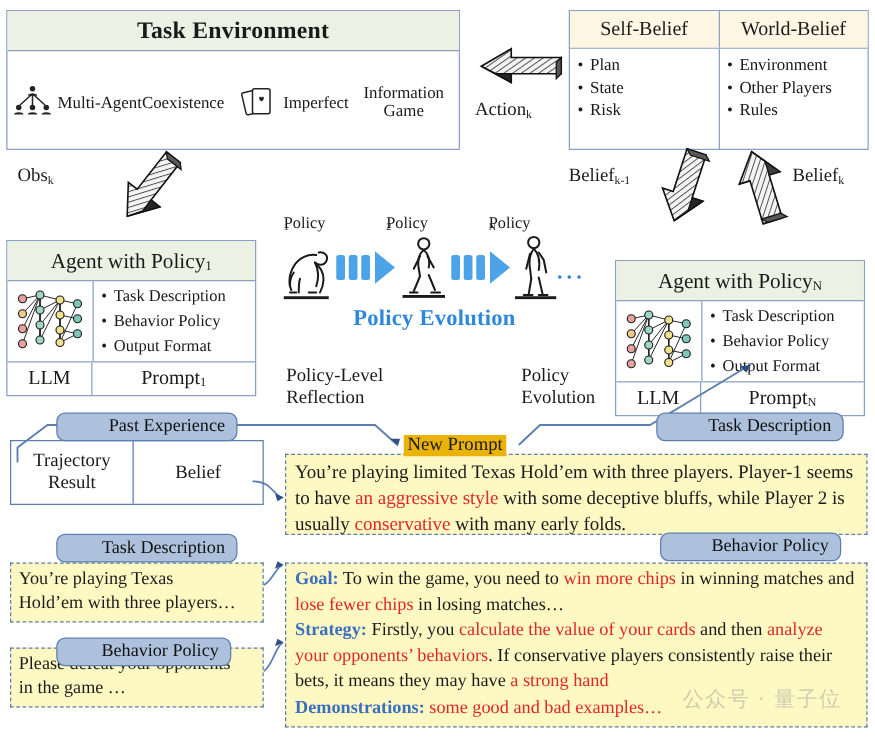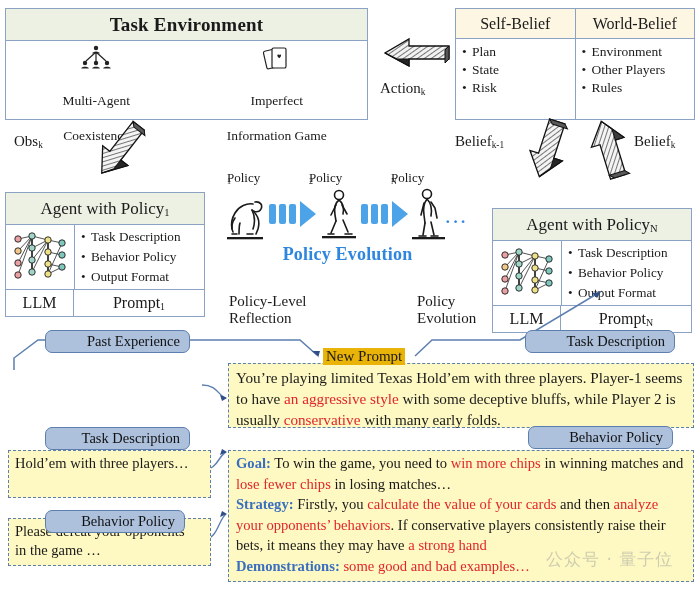--- a/index.html
+++ b/index.html
@@ -26,22 +26,22 @@
     text-align:center;
     font-weight:bold;
     box-sizing:border-box;
   }
 
   
   #task-env{left:5px;top:8px;width:363px;height:112px;}
   #task-env .panel-head{height:32px;line-height:32px;font-size:19px;letter-spacing:.2px;}
   .env-row{display:flex;height:78px;}
   .env-cell{
-    flex:1;display:flex;flex-direction:column;align-items:center;
-    justify-content:flex-start;padding-top:2px;box-sizing:border-box;gap:20px;
+    flex:1;display:flex;flex-direction:row;align-items:center;
+    justify-content:flex-start;padding-top:2px;box-sizing:border-box;
   }
   .env-cell .cap{font-size:13.5px;line-height:15px;text-align:center;}
   .env-icon{height:30px;display:flex;align-items:center;justify-content:center;}
 
   
   #belief-table{left:455px;top:8px;width:240px;height:112px;}
   .bt-head{display:flex;height:29px;border-radius:14px;}
   .bt-head div{
     flex:1;background:#fdf6e3;text-align:center;font-size:16px;line-height:29px;
     box-sizing:border-box;
@@ -441,23 +441,33 @@
       <path d="M6 160 C 22 160, 22 140, 30 134"></path>
     </g>
     <g fill="#2f4f86">
       <path d="M31 18 l-7 -3 l2 6 z"></path>
       <path d="M31 72 l-7 3 l2 -6 z"></path>
       <path d="M31 134 l-7 3 l2 -6 z"></path>
     </g>
   </svg>
 
   <div class="abs pill" style="left:45px;top:330px;width:145px;">Past Experience</div>
+  <div class="abs" id="past-exp-box">
+    <div class="cellA">
+      <span>
+        <span>Trajectory</span><br>
+        <span>Result</span>
+      </span>
+    </div>
+    <div class="cellB">Belief</div>
+  </div>
 
   <div class="abs pill" style="left:45px;top:427px;width:145px;z-index:5;">Task Description</div>
   <div class="abs dashbox" id="td-small">
+    <div>You’re playing Texas</div>
     <div>Hold’em with three players…</div>
   </div>
 
   <div class="abs pill" style="left:45px;top:510px;width:140px;z-index:5;">Behavior Policy</div>
   <div class="abs dashbox" id="bp-small">
     <div>Please defeat your opponents</div>
     <div>in the game …</div>
   </div>
 
   <div class="abs pill" style="left:525px;top:330px;width:150px;z-index:5;">Task Description</div>

